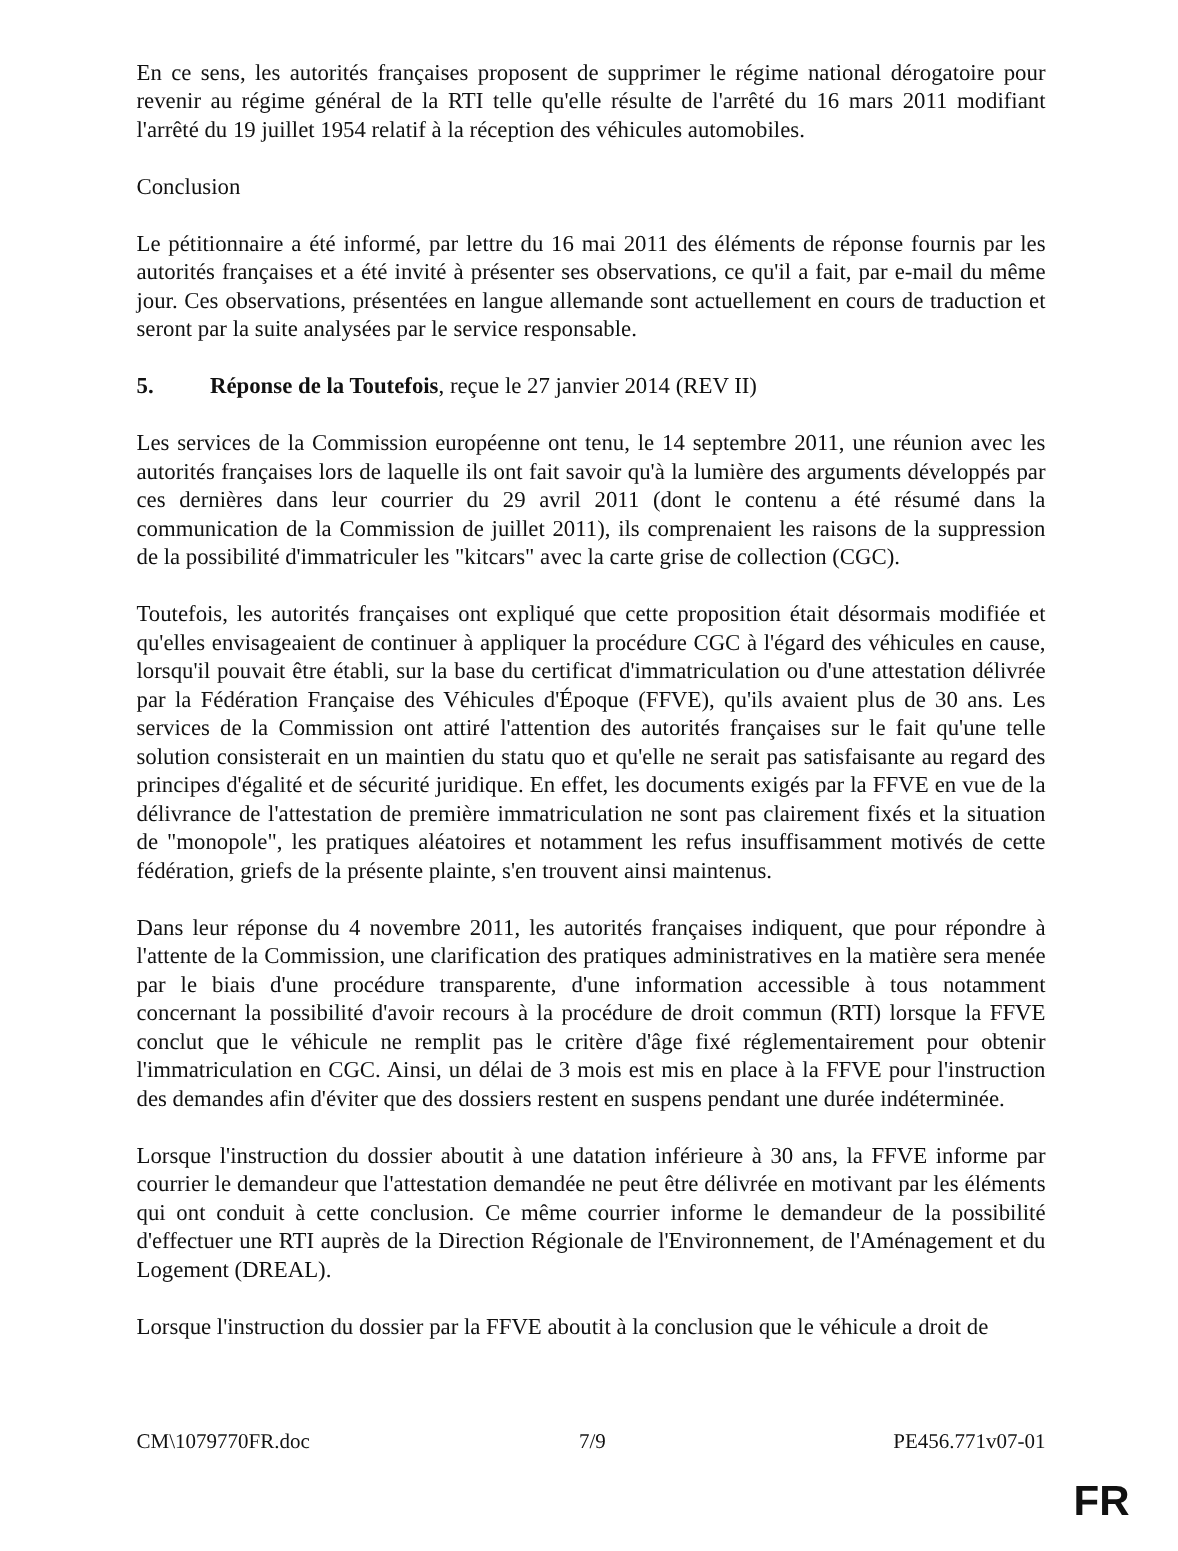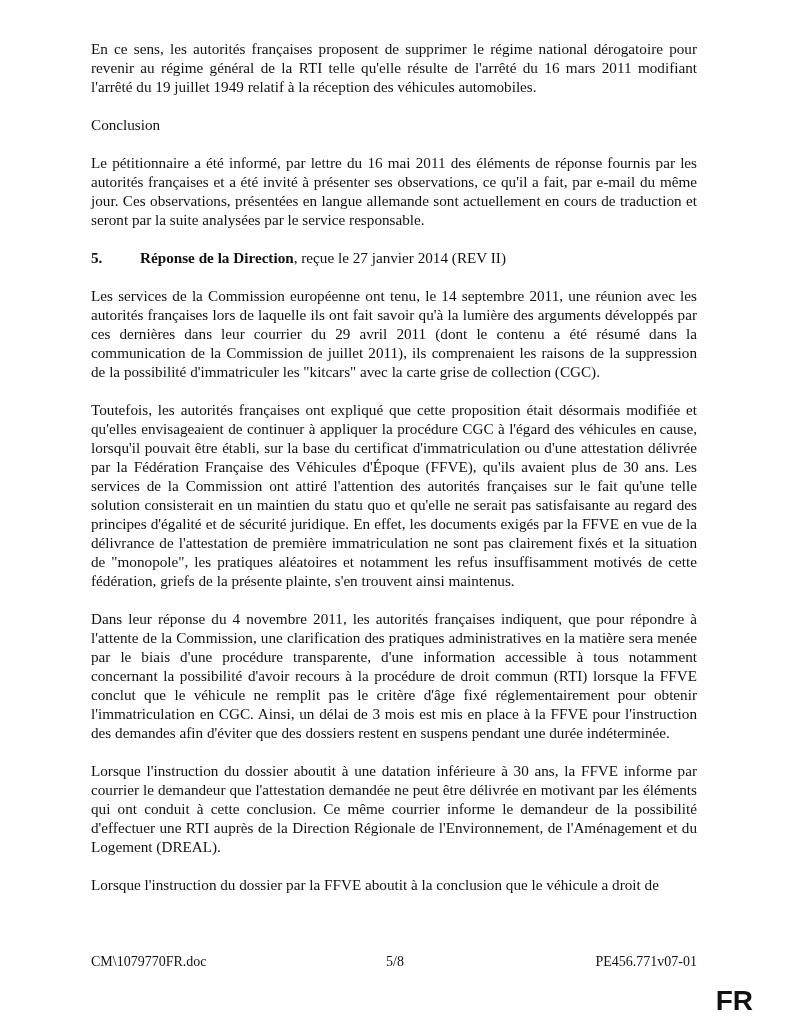--- a/index.html
+++ b/index.html
@@ -30,35 +30,35 @@
   .lang-badge {
     position: absolute; right: 32px; top: 985px;
     font-family: "Liberation Sans", "DejaVu Sans", sans-serif;
     font-weight: bold; font-size: 28px; letter-spacing: 0px;
   }
 </style>
 </head>
 <body>
 
 <div class="page">
-  <p>En ce sens, les autorités françaises proposent de supprimer le régime national dérogatoire pour revenir au régime général de la RTI telle qu'elle résulte de l'arrêté du 16 mars 2011 modifiant l'arrêté du 19 juillet 1949 relatif à la réception des véhicules automobiles.</p>
+  <p>En ce sens, les autorités françaises proposent de supprimer le régime national dérogatoire pour revenir au régime général de la RTI telle qu'elle résulte de l'arrêté du 16 mars 2011 modifiant l'arrêté du 19 juillet 1954 relatif à la réception des véhicules automobiles.</p>
   <p class="plain">Conclusion</p>
   <p>Le pétitionnaire a été informé, par lettre du 16 mai 2011 des éléments de réponse fournis par les autorités françaises et a été invité à présenter ses observations, ce qu'il a fait, par e-mail du même jour. Ces observations, présentées en langue allemande sont actuellement en cours de traduction et seront par la suite analysées par le service responsable.</p>
   <div class="section-heading">
     <span class="section-num">5.</span>
     <span>
-      <span class="section-title">Réponse de la Direction</span><span>, reçue le 27 janvier 2014 (REV II)</span>
+      <span class="section-title">Réponse de la Toutefois</span><span>, reçue le 27 janvier 2014 (REV II)</span>
     </span>
   </div>
   <p>Les services de la Commission européenne ont tenu, le 14 septembre 2011, une réunion avec les autorités françaises lors de laquelle ils ont fait savoir qu'à la lumière des arguments développés par ces dernières dans leur courrier du 29 avril 2011 (dont le contenu a été résumé dans la communication de la Commission de juillet 2011), ils comprenaient les raisons de la suppression de la possibilité d'immatriculer les "kitcars" avec la carte grise de collection (CGC).</p>
   <p>Toutefois, les autorités françaises ont expliqué que cette proposition était désormais modifiée et qu'elles envisageaient de continuer à appliquer la procédure CGC à l'égard des véhicules en cause, lorsqu'il pouvait être établi, sur la base du certificat d'immatriculation ou d'une attestation délivrée par la Fédération Française des Véhicules d'Époque (FFVE), qu'ils avaient plus de 30 ans. Les services de la Commission ont attiré l'attention des autorités françaises sur le fait qu'une telle solution consisterait en un maintien du statu quo et qu'elle ne serait pas satisfaisante au regard des principes d'égalité et de sécurité juridique. En effet, les documents exigés par la FFVE en vue de la délivrance de l'attestation de première immatriculation ne sont pas clairement fixés et la situation de "monopole", les pratiques aléatoires et notamment les refus insuffisamment motivés de cette fédération, griefs de la présente plainte, s'en trouvent ainsi maintenus.</p>
   <p>Dans leur réponse du 4 novembre 2011, les autorités françaises indiquent, que pour répondre à l'attente de la Commission, une clarification des pratiques administratives en la matière sera menée par le biais d'une procédure transparente, d'une information accessible à tous notamment concernant la possibilité d'avoir recours à la procédure de droit commun (RTI) lorsque la FFVE conclut que le véhicule ne remplit pas le critère d'âge fixé réglementairement pour obtenir l'immatriculation en CGC. Ainsi, un délai de 3 mois est mis en place à la FFVE pour l'instruction des demandes afin d'éviter que des dossiers restent en suspens pendant une durée indéterminée.</p>
   <p>Lorsque l'instruction du dossier aboutit à une datation inférieure à 30 ans, la FFVE informe par courrier le demandeur que l'attestation demandée ne peut être délivrée en motivant par les éléments qui ont conduit à cette conclusion. Ce même courrier informe le demandeur de la possibilité d'effectuer une RTI auprès de la Direction Régionale de l'Environnement, de l'Aménagement et du Logement (DREAL).</p>
   <p class="plain">Lorsque l'instruction du dossier par la FFVE aboutit à la conclusion que le véhicule a droit de</p>
 </div>
 
 <div class="footer">
   <span>CM\1079770FR.doc</span>
-  <span class="center">5/8</span>
+  <span class="center">7/9</span>
   <span>PE456.771v07-01</span>
 </div>
 
 <div class="lang-badge">FR</div>
 
 </body></html>

